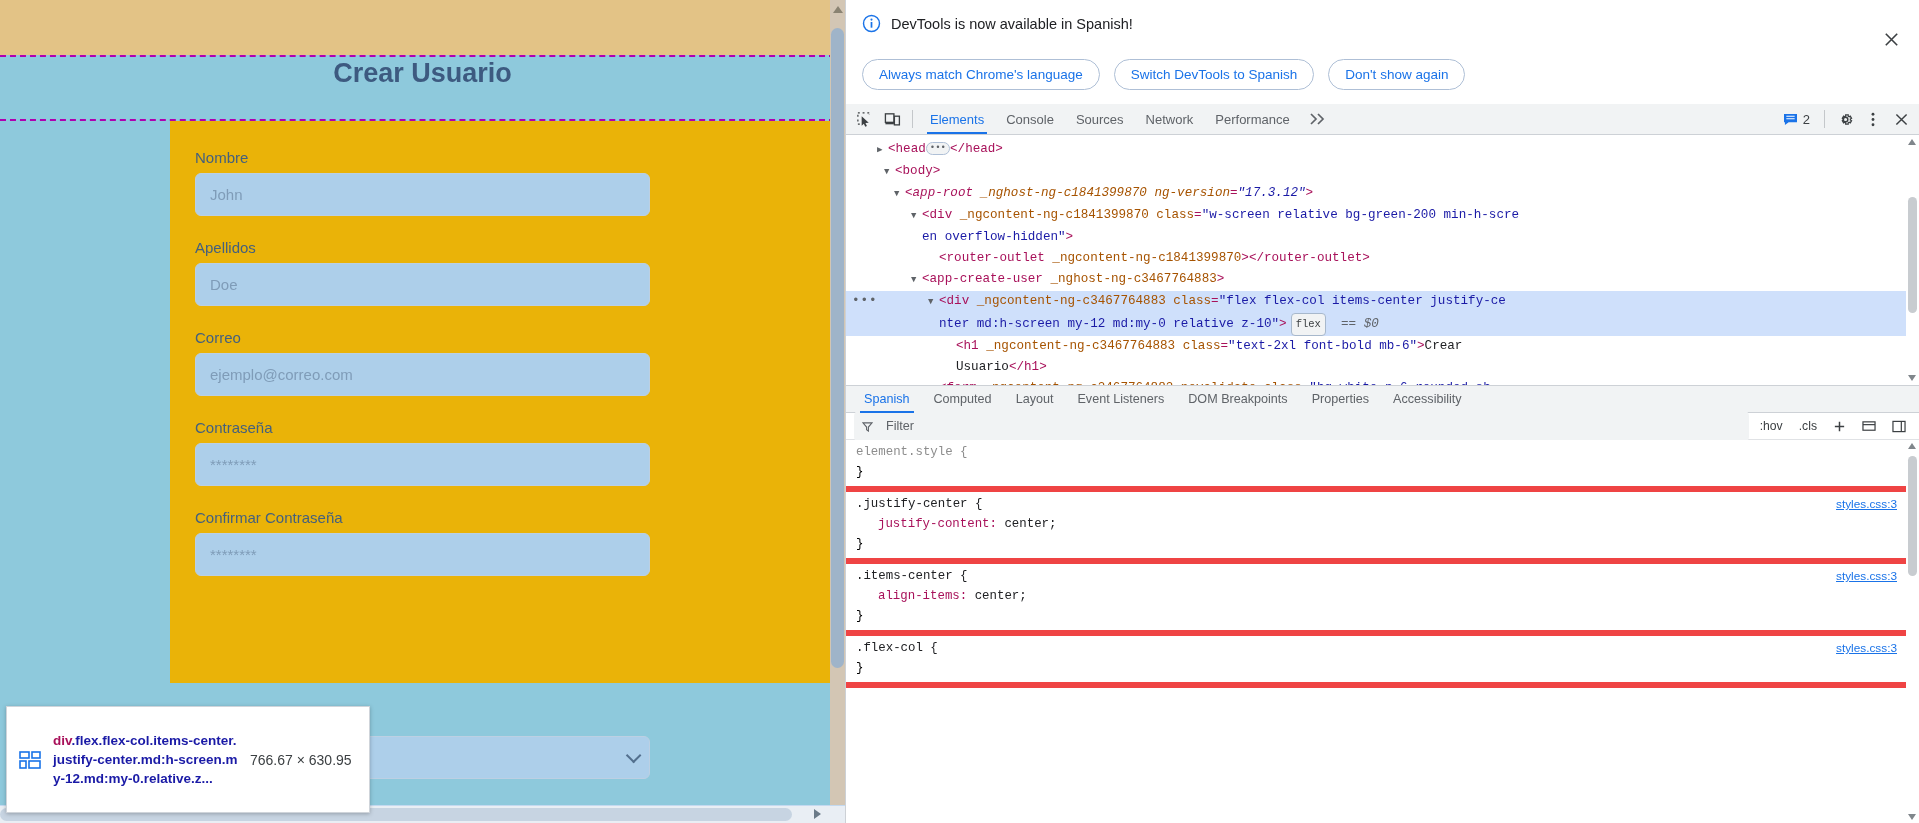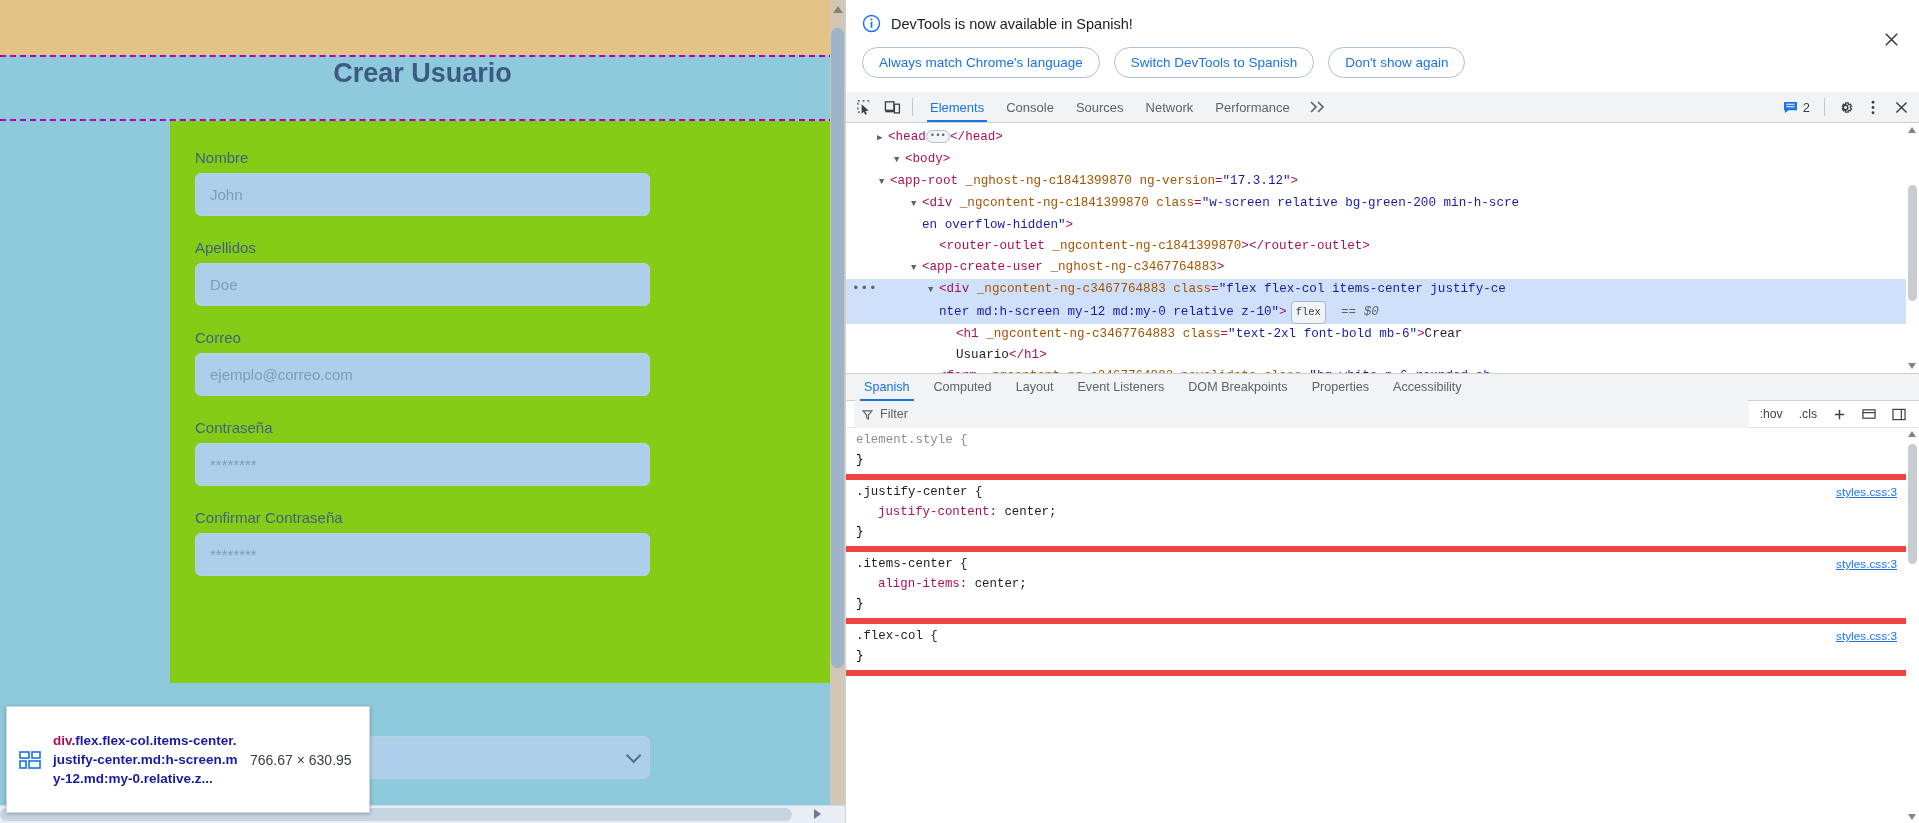--- a/index.html
+++ b/index.html
@@ -21,21 +21,21 @@
     border-bottom: 2px dashed #b000b0;
   }
   .page-title {
     position: absolute; left: 0; top: 58px; width: 845px;
     text-align: center;
     font-size: 27px; font-weight: bold; color: #3d5a80;
   }
   .page-body { position: absolute; left:0; top: 121px; width: 845px; height: 702px; background: #8ec9dc; }
   .form-card {
     position: absolute; left: 170px; top: 0px; width: 675px; height: 562px;
-    background: #84cc16;
+    background: #eab308;
   }
   .field { position: absolute; left: 25px; width: 455px; }
   .field-label { font-size: 15px; color: #44607e; margin-bottom: 7px; }
   .field-input {
     width: 455px; height: 43px; border: 1px solid #bcd0e3; border-radius: 6px;
     background: #adcfea; color: #7f9cb8; font-size: 15px;
     padding: 0 14px; font-family: "Liberation Sans", sans-serif;
   }
   .field-input::placeholder { color: #7f9cb8; }
   .select-row {
@@ -70,21 +70,21 @@
   .tip-dims { color: #3c4043; font-size: 14px; white-space: nowrap; text-align: right; }
 
   
   .devtools { position: relative; width: 1074px; height: 823px; background: #fff;
               border-left: 1px solid #cdd1d6; display: flex; flex-direction: column; }
 
   .dt-banner { position: relative; padding: 14px 16px 14px 16px; background: #fff; }
   .banner-top { display: flex; align-items: center; gap: 10px; }
   .banner-info { width: 19px; height: 19px; }
   .banner-text { font-size: 14.5px; color: #202124; }
-  .banner-btns { display: flex; gap: 14px; margin-top: 14px; }
+  .banner-btns { display: flex; gap: 14px; margin-top: 26px; }
   .pill {
     border: 1px solid #aebfd6; border-radius: 16px; background: #fff;
     color: #1a73e8; font-size: 13.5px; padding: 7px 16px; cursor: pointer;
     font-family: "Liberation Sans", sans-serif;
   }
   .banner-close { position: absolute; right: 18px; top: 30px; cursor: pointer; }
 
   .dt-tabs {
     display: flex; align-items: center; height: 31px;
     background: #f1f3f4; border-bottom: 1px solid #cdd1d6; padding: 0 4px; gap: 0;
@@ -141,21 +141,21 @@
   .sidebar-tabs {
     display:flex; align-items:center; height: 28px; background: #f1f3f4;
     border-top: 1px solid #cdd1d6; border-bottom: 1px solid #cdd1d6; padding-left: 6px;
   }
   .stab { position: relative; font-size: 12.6px; color:#5f6368; padding: 0 12px; height:27px;
           display:flex;align-items:center;cursor:pointer;white-space:nowrap;}
   .stab.active { color:#1a73e8; }
   .stab.active::after{content:'';position:absolute;left:8px;right:8px;bottom:0;height:2px;background:#1a73e8;}
 
   .filter-row { display:flex; align-items:center; height: 27px; border-bottom: 1px solid #e0e2e5; background:#fff; padding: 0 8px; gap: 6px;}
-  .filter-box { flex:1; display:flex; align-items:center; gap:7px; background:#f1f3f4; border-radius: 6px; height: 33px; padding: 0 8px;}
+  .filter-box { flex:1; display:flex; align-items:center; gap:13px; background:#f1f3f4; border-radius: 6px; height: 33px; padding: 0 8px;}
   .filter-ph { font-size: 12.6px; color:#5f6368; }
   .filter-act { font-size: 12.2px; color:#3c4043; padding: 0 5px; cursor:pointer;}
 
   .css-body { position: relative; flex:1; overflow:hidden; background:#fff;
               font-family:"Liberation Mono", monospace; font-size:12.4px; line-height: 20px; }
   .rule { padding: 2px 4px 4px 10px; border-bottom: 6px solid #ef4444; position: relative; }
   .sel-gray { color: #8d8d8d; }
   .sel-dark { color: #202124; }
   .origin { position:absolute; right: 22px; top: 2px; color:#1a73e8; text-decoration: underline;
             font-family:"Liberation Sans", sans-serif; font-size: 11.8px; cursor:pointer;}
@@ -319,22 +319,22 @@
       </span>
       <span class="tb-icon">
         <svg width="17" height="17" viewBox="0 0 20 20">
           <path d="M4 4 L16 16 M16 4 L4 16" stroke="#3c4043" stroke-width="1.7" fill="none"></path>
         </svg>
       </span>
     </div>
 
     <div class="dt-tree" id="dom-tree">
       <div class="node" style="padding-left: 31px;"><span class="tw">▶</span><span class="punct">&lt;</span><span class="tag">head</span><span class="ellipsis-btn">•••</span><span class="punct">&lt;/</span><span class="tag">head</span><span class="punct">&gt;</span></div>
-        <div class="node" style="padding-left: 48px;"><span class="tw">▼</span><span class="punct">&lt;</span><span class="tag">body</span><span class="punct">&gt;</span></div>
-        <div class="node" style="padding-left: 33px;"><span class="tw">▼</span><span class="punct">&lt;</span><span class="tag">app-root</span><span class="attr"> _nghost-ng-c1841399870</span><span class="attr"> ng-version</span><span class="punct">=</span><span class="val">"17.3.12"</span><span class="punct">&gt;</span></div>
+        <div class="node" style="padding-left: 38px;"><span class="tw">▼</span><span class="punct">&lt;</span><span class="tag">body</span><span class="punct">&gt;</span></div>
+        <div class="node" style="padding-left: 48px; font-style: italic;"><span class="tw">▼</span><span class="punct">&lt;</span><span class="tag">app-root</span><span class="attr"> _nghost-ng-c1841399870</span><span class="attr"> ng-version</span><span class="punct">=</span><span class="val">"17.3.12"</span><span class="punct">&gt;</span></div>
         <div class="node" style="padding-left: 65px;"><span class="tw">▼</span><span class="punct">&lt;</span><span class="tag">div</span><span class="attr"> _ngcontent-ng-c1841399870</span><span class="attr"> class</span><span class="punct">=</span><span class="val">"w-screen relative bg-green-200 min-h-scre</span></div>
         <div class="node" style="padding-left: 65px;"><span class="tw"></span><span class="val">en overflow-hidden"</span><span class="punct">&gt;</span></div>
         <div class="node" style="padding-left: 82px;"><span class="tw"></span><span class="punct">&lt;</span><span class="tag">router-outlet</span><span class="attr"> _ngcontent-ng-c1841399870</span><span class="punct">&gt;</span><span class="punct">&lt;/</span><span class="tag">router-outlet</span><span class="punct">&gt;</span></div>
         <div class="node" style="padding-left: 65px;"><span class="tw">▼</span><span class="punct">&lt;</span><span class="tag">app-create-user</span><span class="attr"> _nghost-ng-c3467764883</span><span class="punct">&gt;</span></div>
         <div class="node sel" style="padding-left: 82px;"><span class="dots">•••</span><span class="tw">▼</span><span class="punct">&lt;</span><span class="tag">div</span><span class="attr"> _ngcontent-ng-c3467764883</span><span class="attr"> class</span><span class="punct">=</span><span class="val">"flex flex-col items-center justify-ce</span></div>
         <div class="node sel" style="padding-left: 82px;"><span class="tw"></span><span class="val">nter md:h-screen my-12 md:my-0 relative z-10"</span><span class="punct">&gt;</span><span class="flexbadge">flex</span><span class="dollar">  == $0</span></div>
         <div class="node" style="padding-left: 99px;"><span class="tw"></span><span class="punct">&lt;</span><span class="tag">h1</span><span class="attr"> _ngcontent-ng-c3467764883</span><span class="attr"> class</span><span class="punct">=</span><span class="val">"text-2xl font-bold mb-6"</span><span class="punct">&gt;</span><span class="">Crear</span></div>
         <div class="node" style="padding-left: 99px;"><span class="tw"></span><span class="">Usuario</span><span class="punct">&lt;/</span><span class="tag">h1</span><span class="punct">&gt;</span></div>
         <div class="node" style="padding-left: 82px;"><span class="tw">▶</span><span class="punct">&lt;</span><span class="tag">form</span><span class="attr"> _ngcontent-ng-c3467764883</span><span class="attr"> novalidate</span><span class="attr"> class</span><span class="punct">=</span><span class="val">"bg-white p-6 rounded sh</span></div>
         <div class="tree-vscroll">

